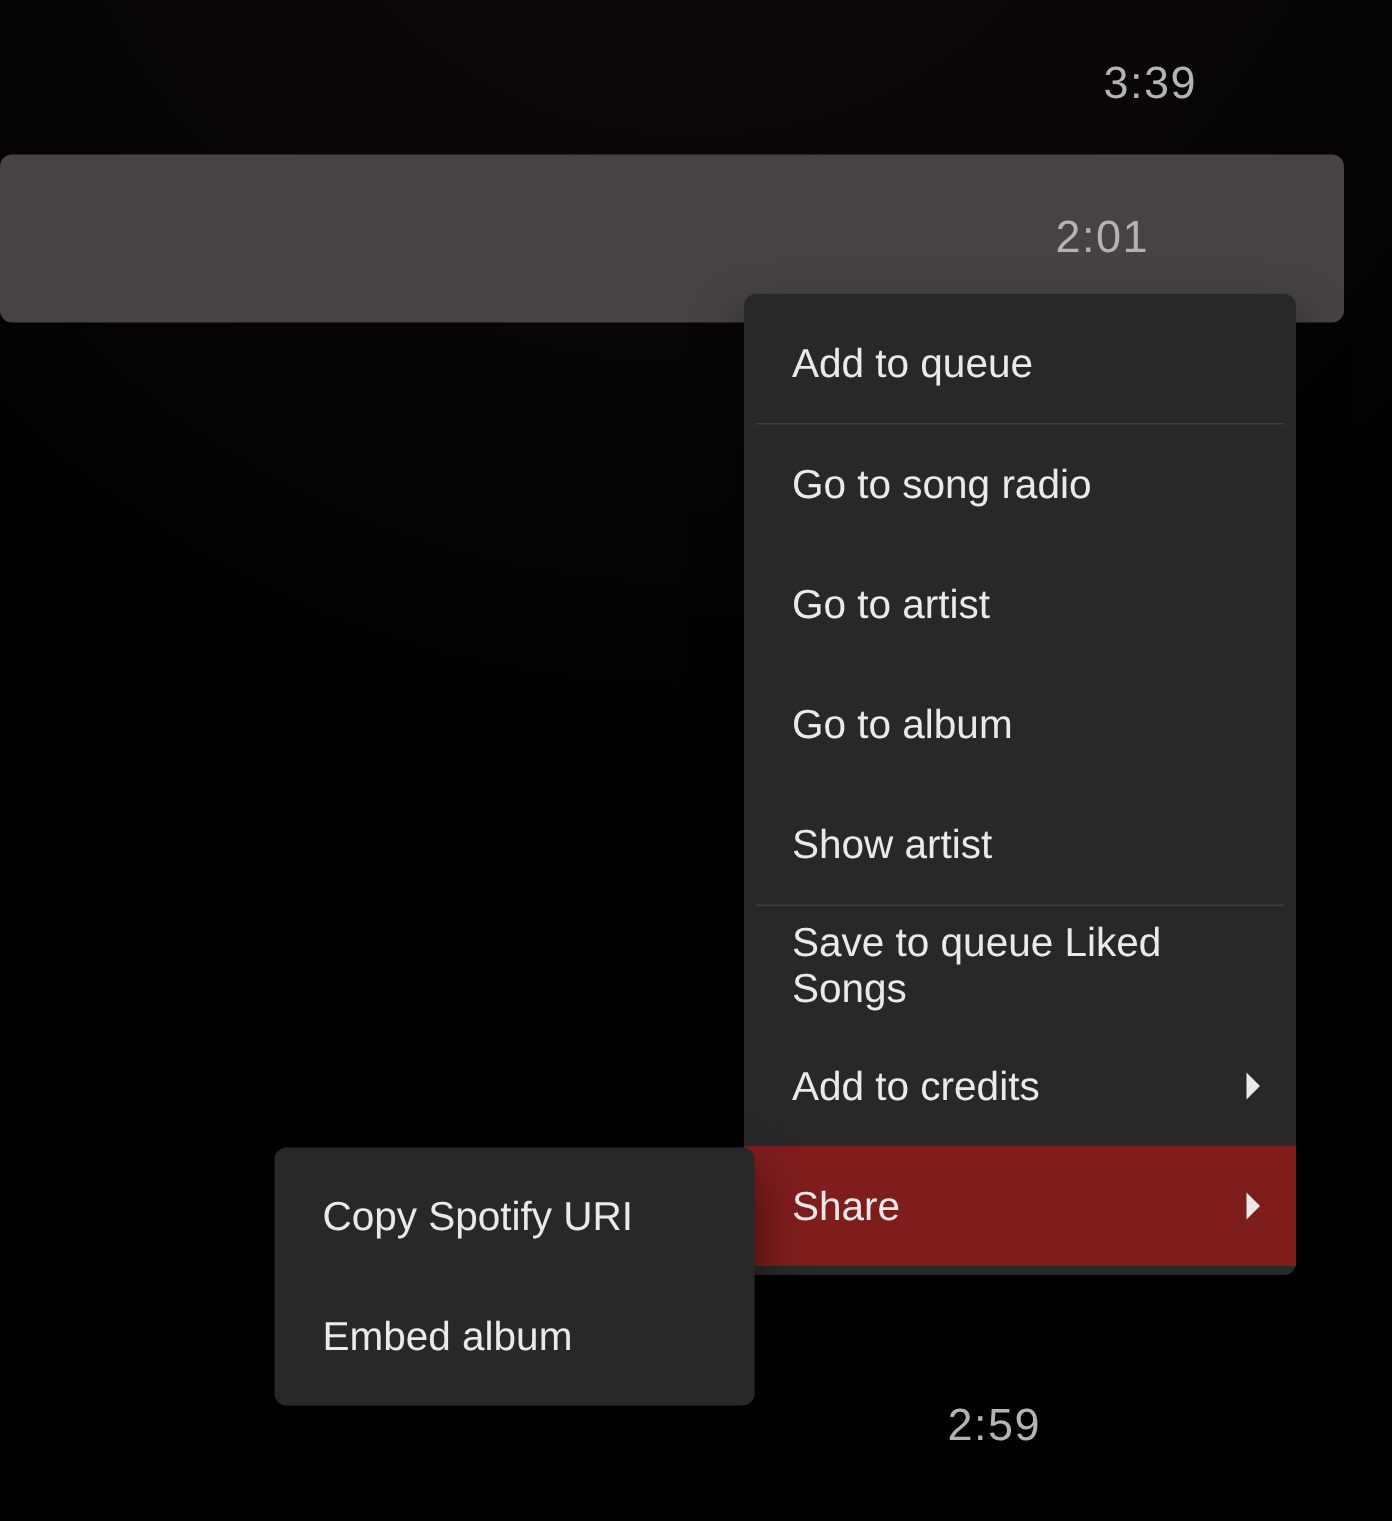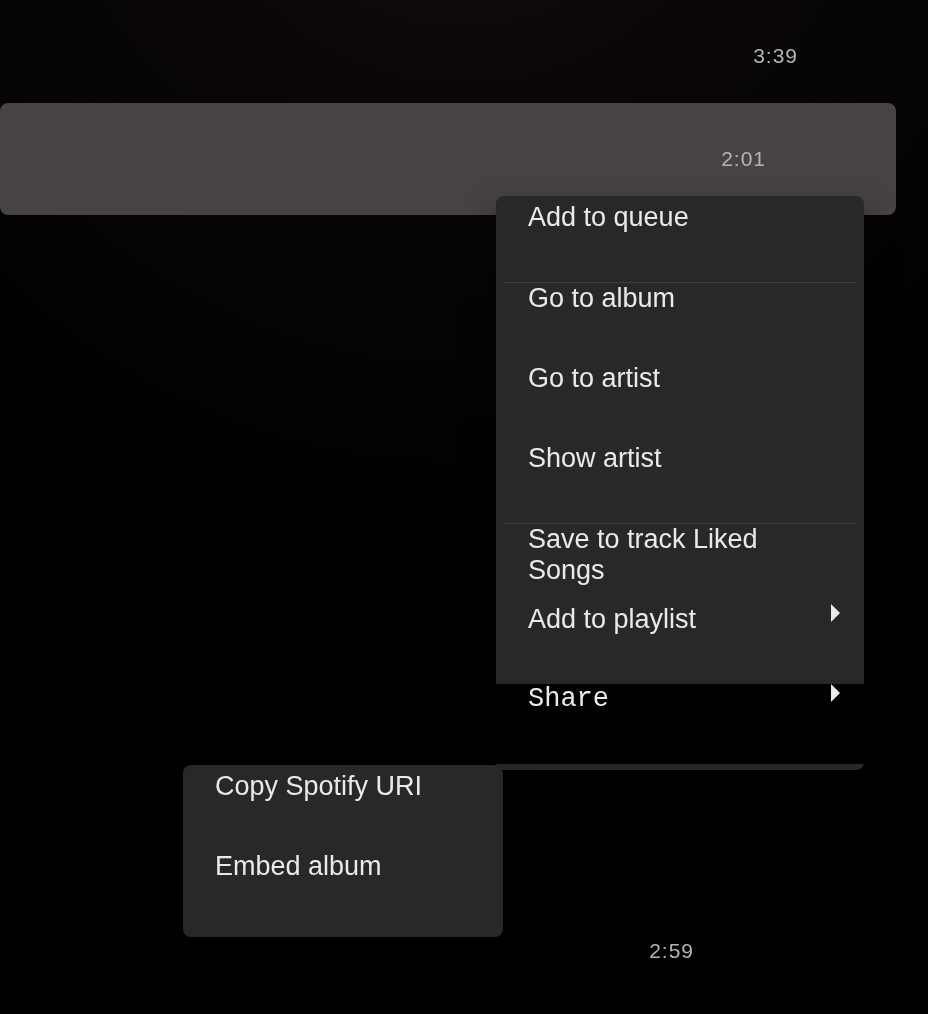--- a/index.html
+++ b/index.html
@@ -34,52 +34,52 @@
     background: #474343;
     border-radius: 8px;
   }
 
   .row-2 {
     top: 895px;
     width: 824px;
   }
 
   .duration {
-    font-size: 21px;
+    font-size: 30px;
     color: #b3b3b3;
     letter-spacing: 1px;
     font-variant-numeric: tabular-nums;
   }
 
   .context-menu {
     position: absolute;
     top: 196px;
     left: 496px;
     width: 368px;
     background: #282828;
     border-radius: 8px;
     box-shadow: 0 16px 32px rgba(0,0,0,0.5);
     padding: 6px 0;
   }
 
   .menu-item {
     height: 80px;
     display: flex;
+    align-items: center;
     justify-content: space-between;
     padding: 0 24px 0 32px;
     color: #eaeaea;
     font-size: 27px;
     font-weight: 400;
     cursor: pointer;
     position: relative;
   }
 
   .menu-item.hovered {
-    background: #000000;
-    font-family: Liberation Mono, monospace;
+    background: #7f1d1d;
   }
 
   .menu-divider {
     height: 1px;
     background: #3e3e3e;
     margin: 0 8px;
   }
 
   .submenu-arrow {
     width: 0;
@@ -120,41 +120,44 @@
 </div>
 
 <div class="context-menu">
 
   <div class="menu-item">
     <span>Add to queue</span>
   </div>
 
   <div class="menu-divider"></div>
 
-
   <div class="menu-item">
-    <span>Go to album</span>
+    <span>Go to song radio</span>
   </div>
 
   <div class="menu-item">
     <span>Go to artist</span>
+  </div>
+
+  <div class="menu-item">
+    <span>Go to album</span>
   </div>
 
   <div class="menu-item">
     <span>Show artist</span>
   </div>
 
   <div class="menu-divider"></div>
 
   <div class="menu-item">
-    <span>Save to track Liked Songs</span>
+    <span>Save to queue Liked Songs</span>
   </div>
 
   <div class="menu-item">
-    <span>Add to playlist</span>
+    <span>Add to credits</span>
     <span class="submenu-arrow"></span>
   </div>
 
   <div class="menu-item hovered">
     <span>Share</span>
     <span class="submenu-arrow"></span>
   </div>
 
 
 </div>

